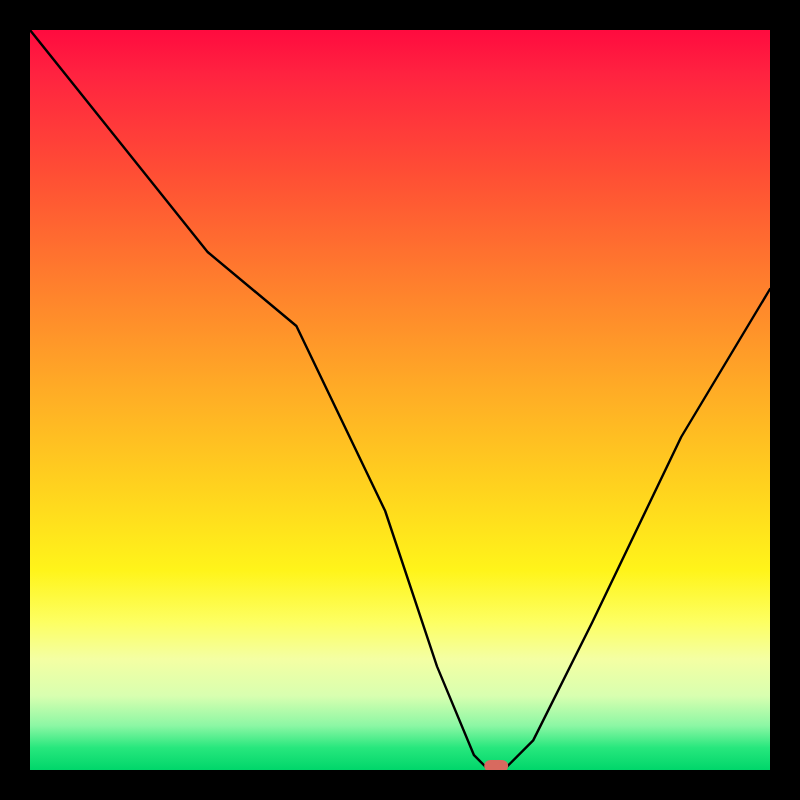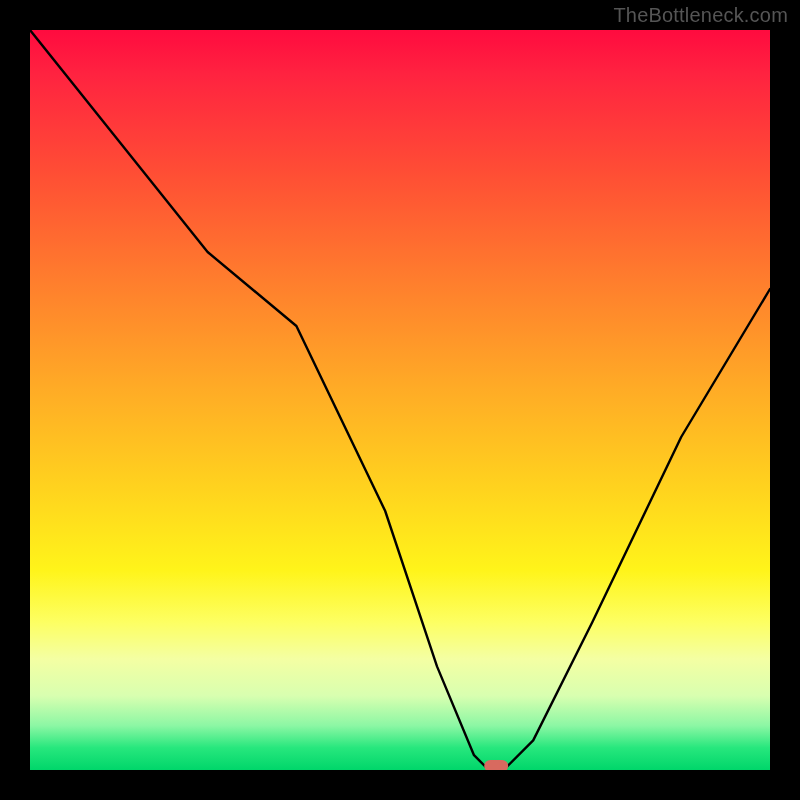--- a/index.html
+++ b/index.html
@@ -72,21 +72,20 @@
   .marker {
     fill: #d86a5f;
     stroke: none;
   }
 </style>
 </head>
 <body>
 
 <div class="outer">
 
-  <div class="watermark">TheBottleneck.com</div>
 
   <div class="plot">
     <div class="gradient"></div>
 
     <svg class="curve" viewBox="0 0 740 740" preserveAspectRatio="none">
       <path d="M0.0 0.0 L88.8 111.0 L177.6 222.0 L266.4 296.0 L355.2 481.0 L407.0 636.4 L444.0 725.2 L458.8 740.0 L473.6 740.0 L503.2 710.4 L562.4 592.0 L651.2 407.0 L740.0 259.0"></path>
       <rect class="marker" y="730" width="24" height="12" rx="6" ry="6" x="454.2"></rect>
     </svg>
   </div>
 

